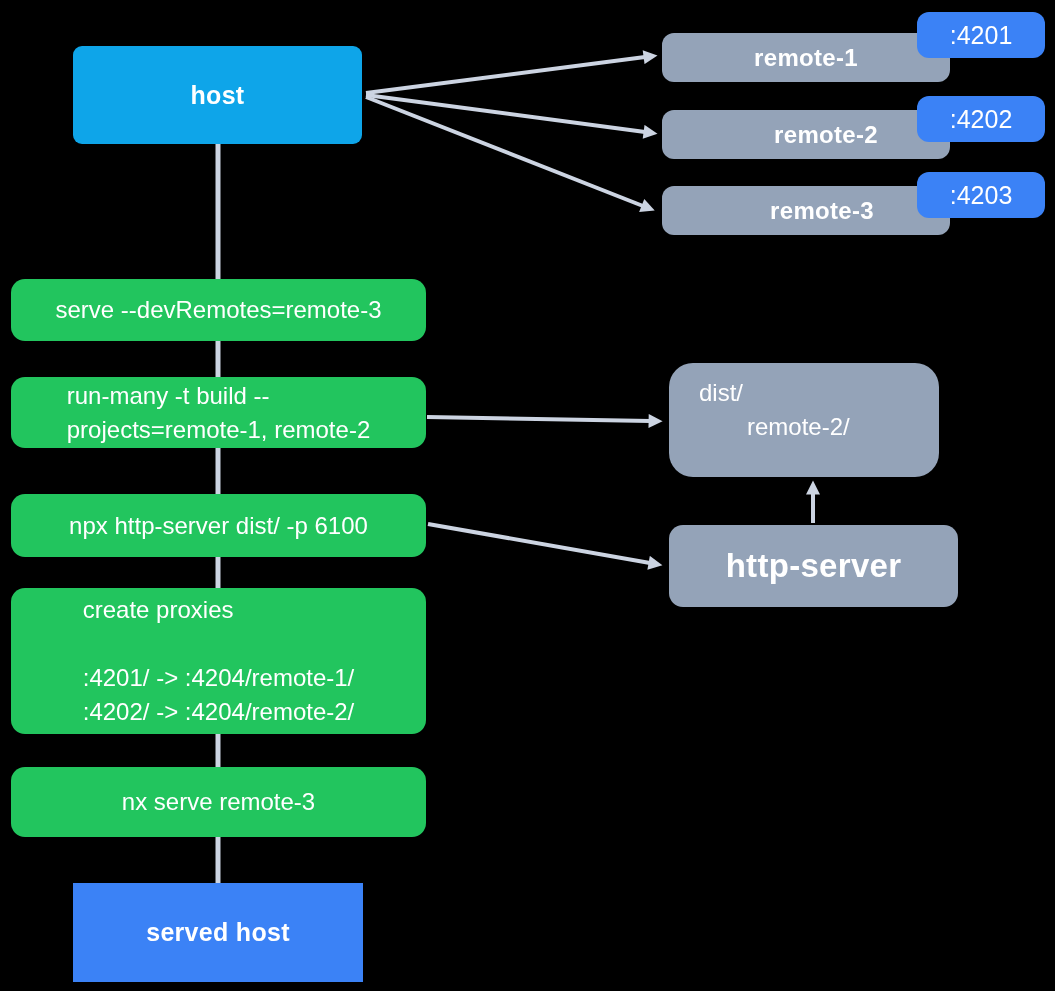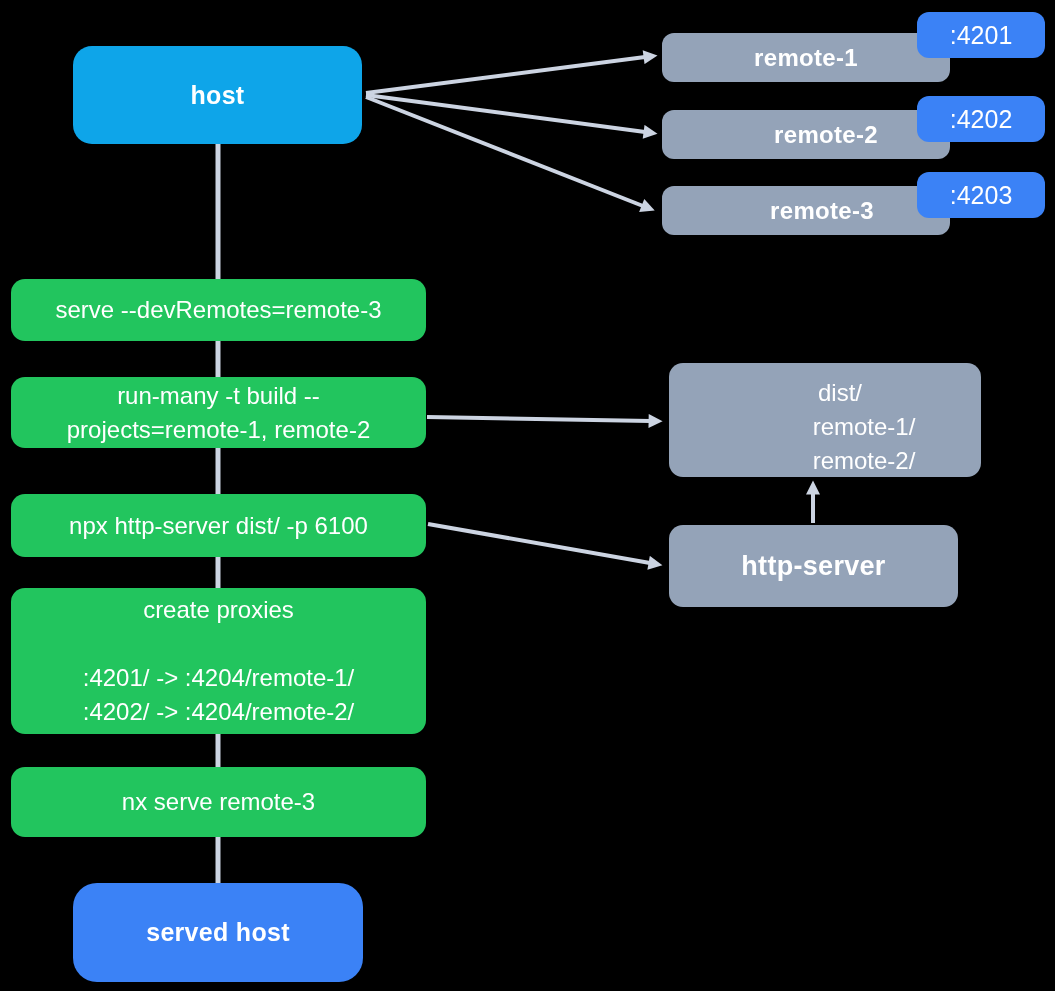--- a/index.html
+++ b/index.html
@@ -14,31 +14,31 @@
   .arrows { position: absolute; left: 0; top: 0; z-index: 0; }
   .node {
     position: absolute;
     box-sizing: border-box;
     display: flex;
     align-items: center;
     justify-content: center;
     color: #ffffff;
     z-index: 1;
   }
-  .pre { white-space: pre-line; text-align: center; }
+  .pre { white-space: pre-line; text-align: left; }
 
   
   .host {
     left: 73px; top: 46px; width: 289px; height: 98px;
-    background: #0ea5e9; border-radius: 19px;
+    background: #0ea5e9; border-radius: 9px;
     font-weight: 700; font-size: 25px; letter-spacing: 0.3px;
   }
   .served-host {
     left: 73px; top: 883px; width: 290px; height: 99px;
-    background: #3b82f6; border-radius: 24px;
+    background: #3b82f6; border-radius: 0;
     font-weight: 700; font-size: 25px; letter-spacing: 0.3px;
   }
 
   
   .remote {
     left: 662px; width: 288px; height: 49px;
     background: #94a3b8; border-radius: 12px;
     font-weight: 700; font-size: 24px; letter-spacing: 0.3px;
   }
   .remote-1 { top: 33px; align-items: center; }
@@ -60,30 +60,30 @@
     font-size: 24px; line-height: 34px;
   }
   .step-0 { top: 279px; height: 62px; }
   .step-1 { top: 377px; height: 71px; }
   .step-2 { top: 494px; height: 63px; }
   .step-3 { top: 588px; height: 146px; }
   .step-4 { top: 767px; height: 70px; }
 
   
   .dist {
-    left: 669px; top: 363px; width: 312px; height: 114px;
-    background: #94a3b8; border-radius: 14px;
+    left: 669px; top: 363px; width: 270px; height: 114px;
+    background: #94a3b8; border-radius: 24px;
     display: block; padding: 13px 0 0 30px;
-    font-size: 24px; line-height: 34px; text-align: center;
+    font-size: 24px; line-height: 34px; text-align: left;
   }
   .dist-entry { margin-left: 48px; }
   .http-server {
     left: 669px; top: 525px; width: 289px; height: 82px;
     background: #94a3b8; border-radius: 14px;
-    font-weight: 700; font-size: 27px; letter-spacing: 0.3px;
+    font-weight: 700; font-size: 33px; letter-spacing: 0.3px;
   }
 </style>
 </head>
 <body>
 
 <div class="canvas">
 
   <svg class="arrows" width="1055" height="991" viewBox="0 0 1055 991">
     <defs>
       <marker id="ah" viewBox="0 0 10 10" markerWidth="4.5" markerHeight="3.5" refX="1" refY="5" orient="auto" markerUnits="strokeWidth">
@@ -139,21 +139,20 @@
 
 :4201/ -&gt; :4204/remote-1/
 :4202/ -&gt; :4204/remote-2/</span>
   </div>
   <div class="node step step-4">
     <span class="pre">nx serve remote-3</span>
   </div>
 
   <div class="node dist">
     <div class="dist-title">dist/</div>
-    <div class="dist-entry">remote-1/</div>
     <div class="dist-entry">remote-2/</div>
   </div>
 
   <div class="node http-server">
     <span>http-server</span>
   </div>
 
   <div class="node served-host">
     <span>served host</span>
   </div>

